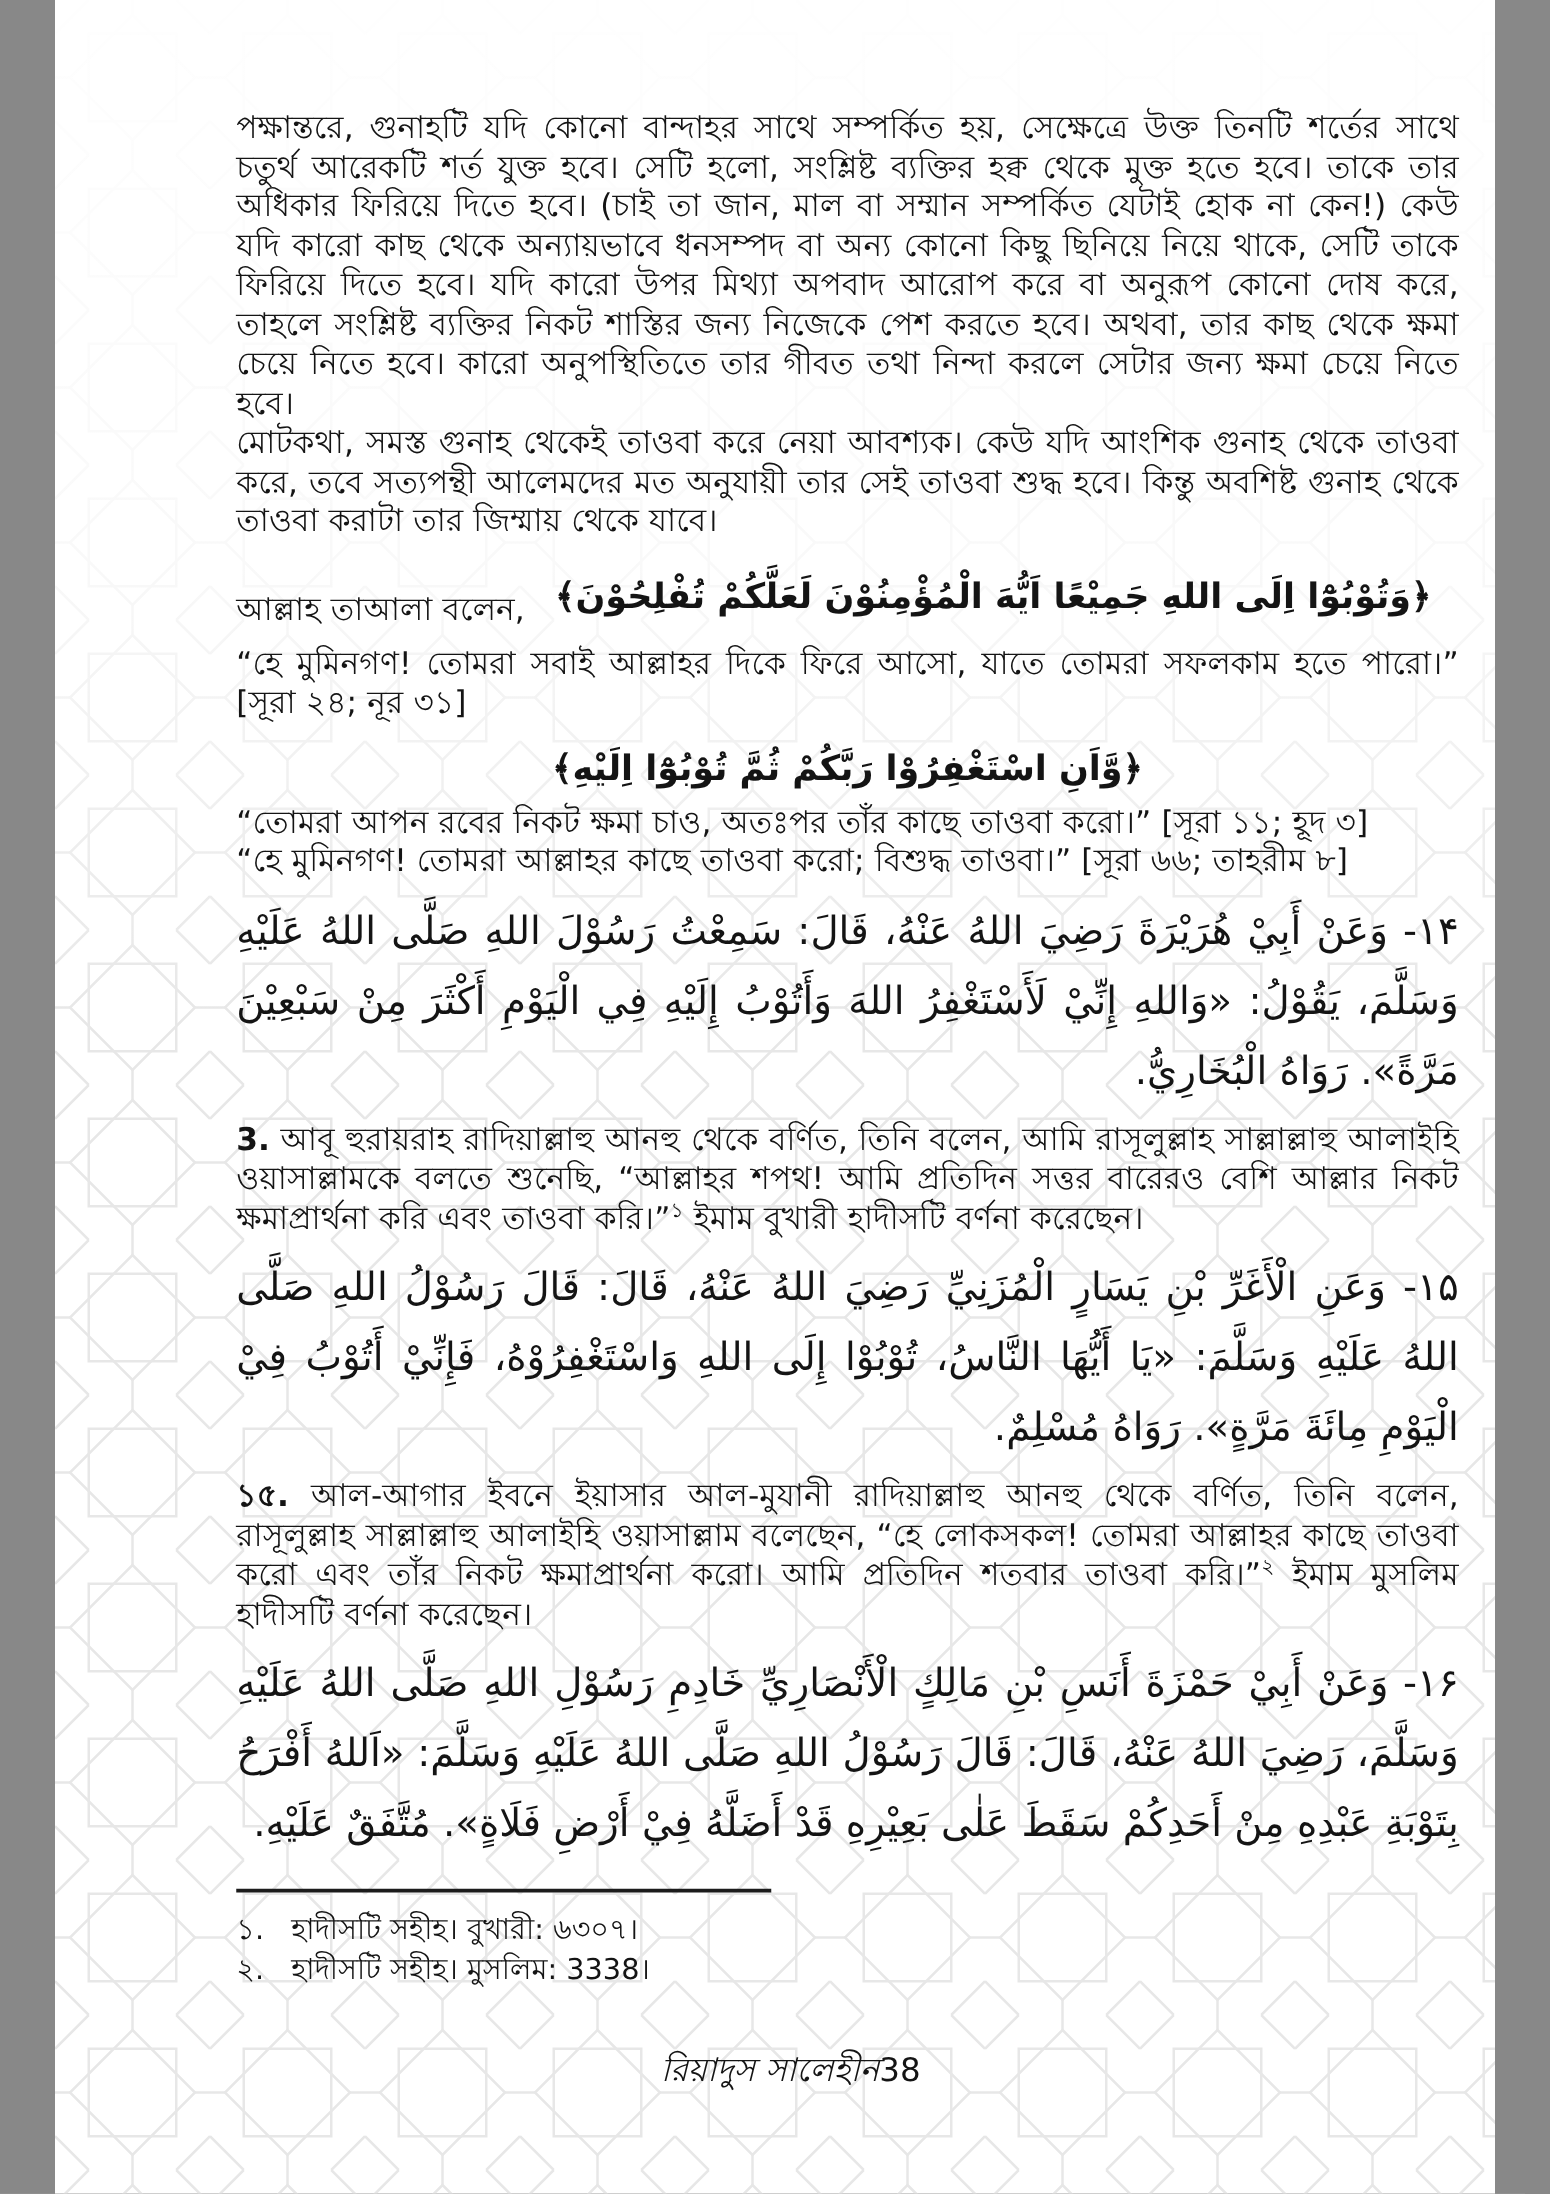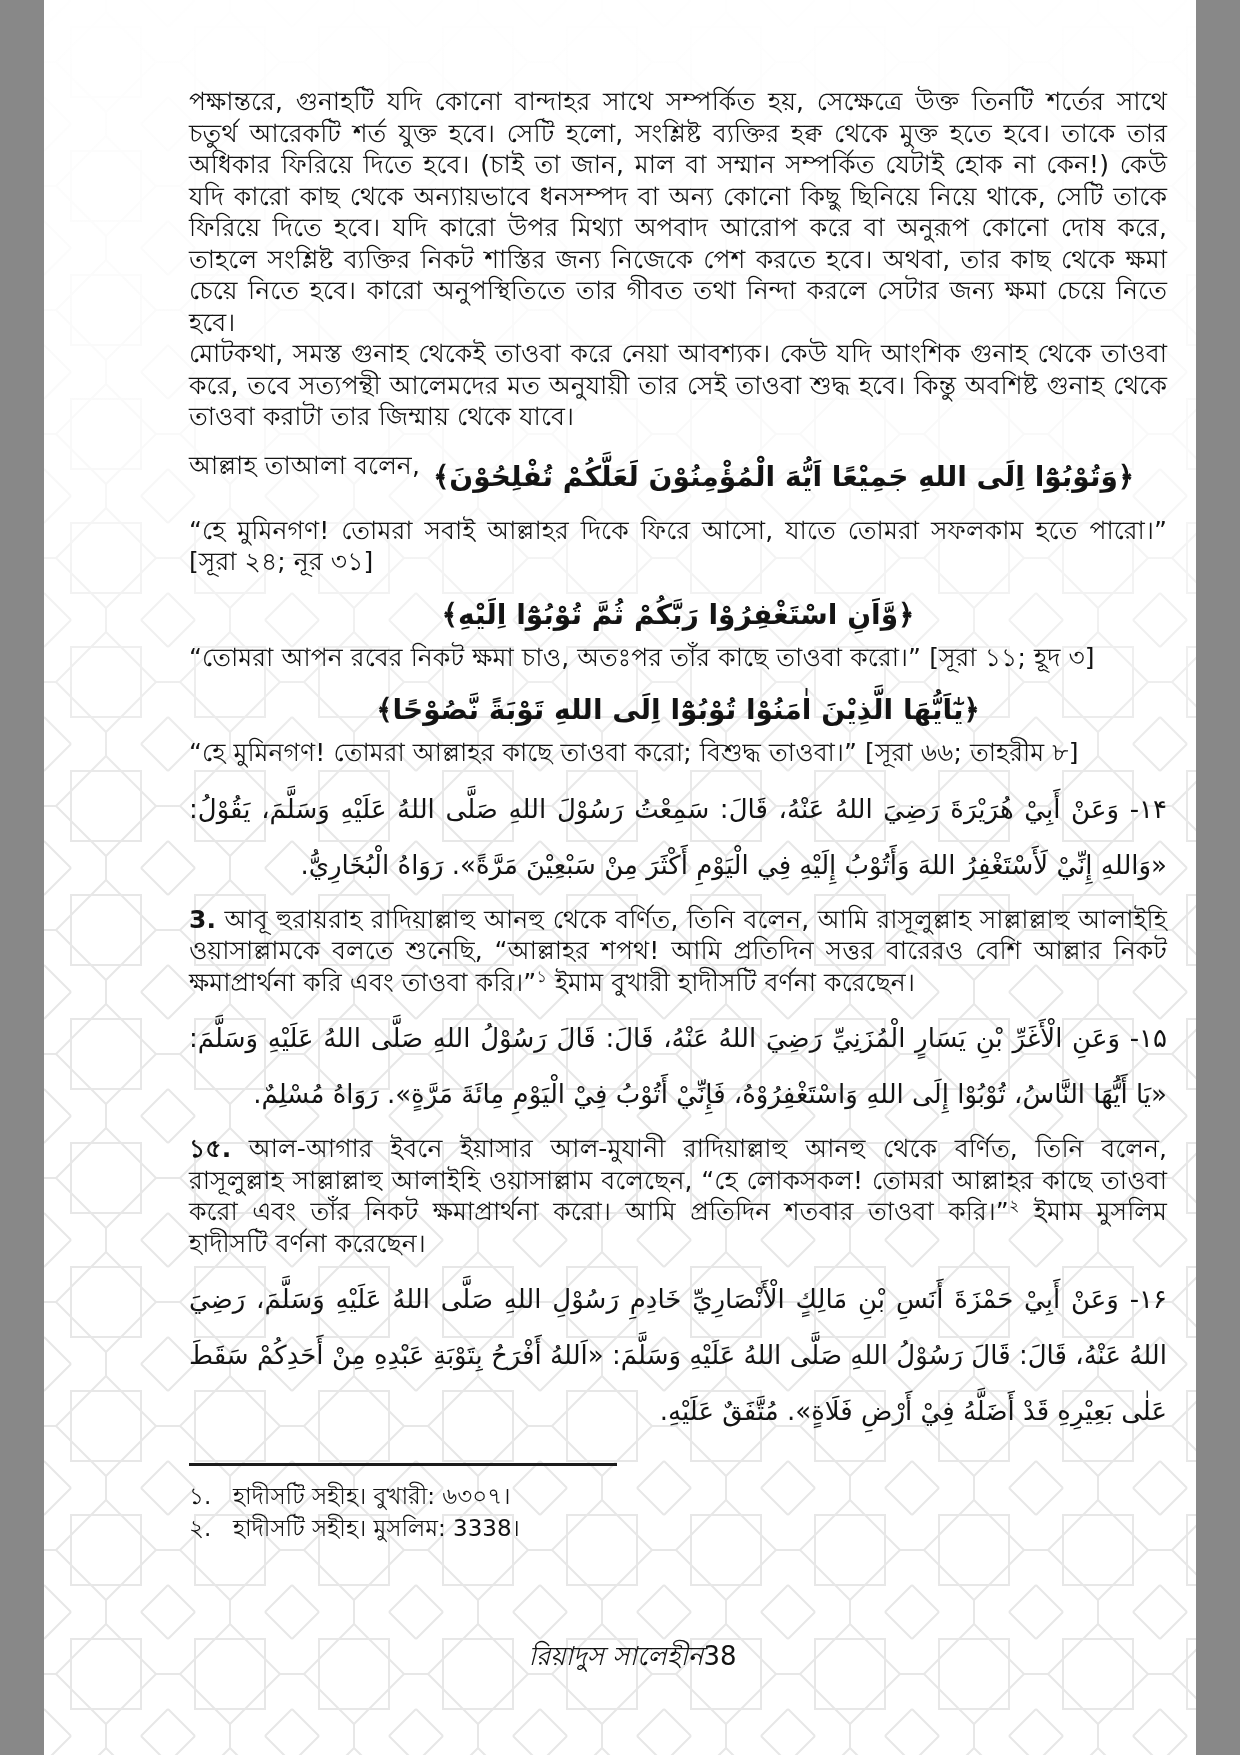--- a/index.html
+++ b/index.html
@@ -11,27 +11,27 @@
   .bg-svg { position:absolute; left:0; top:0; width:1240px; height:1755px; }
   .bg-fade {
     position:absolute; left:0; top:0; right:0; height:820px;
     background:linear-gradient(180deg, rgba(255,255,255,0.97) 0%, rgba(255,255,255,0.75) 55%, rgba(255,255,255,0) 100%);
   }
   .content { position:absolute; left:145px; top:86px; width:978px; }
   .bn { font-size:25px; line-height:31.5px; text-align:justify; letter-spacing:0.1px; }
   .bn p { margin:0; }
   .mt-s { margin-top:11px; }
   .mt-m { margin-top:15px; }
-  .verse-line { display:flex; align-items:flex-start; gap:13px; margin-top:17px; }
+  .verse-line { display:flex; align-items:flex-end; gap:24px; margin-top:17px; }
   .verse-line .intro { white-space:nowrap; font-size:25px; }
   .ar { direction:rtl; unicode-bidi:isolate; }
   .verse-ar { font-weight:bold; font-size:28px; line-height:54px; }
   .verse-center { text-align:center; margin-top:10px; }
   .hadith-ar {
-    direction:rtl; font-size:26px; line-height:56px;
+    direction:rtl; font-size:31px; line-height:56px;
     text-align:justify; margin-top:12px;
   }
   .hadith-num-bn { font-weight:bold; }
   sup.fn-mark { font-size:16px; line-height:0; }
   .footnote-block { margin-top:24px; }
   .fn-rule { width:428px; border:0; border-top:3px solid #1c1c1c; margin:0 0 14px 0; }
   .footnote { font-size:23px; line-height:32px; display:flex; }
   .footnote .num { width:44px; flex:0 0 auto; }
   .footer {
     position:absolute; left:145px; right:120px; top:1636px;
@@ -73,21 +73,20 @@
     </div>
     <div class="bn mt-s">
       <p>“হে মুমিনগণ! তোমরা সবাই আল্লাহর দিকে ফিরে আসো, যাতে তোমরা সফলকাম হতে পারো।” [সূরা ২৪; নূর ৩১]</p>
     </div>
 
     <div class="ar verse-ar verse-center mt-m" dir="rtl">﴿وَّاَنِ اسْتَغْفِرُوْا رَبَّكُمْ ثُمَّ تُوْبُوْٓا اِلَيْهِ﴾</div>
     <div class="bn">
       <p>“তোমরা আপন রবের নিকট ক্ষমা চাও, অতঃপর তাঁর কাছে তাওবা করো।” [সূরা ১১; হূদ ৩]</p>
     </div>
 
-    <div class="ar verse-ar verse-center" dir="rtl">﴿يٰٓاَيُّهَا الَّذِيْنَ اٰمَنُوْا تُوْبُوْٓا اِلَى اللهِ تَوْبَةً نَّصُوْحًا﴾</div>
     <div class="bn">
       <p>“হে মুমিনগণ! তোমরা আল্লাহর কাছে তাওবা করো; বিশুদ্ধ তাওবা।” [সূরা ৬৬; তাহরীম ৮]</p>
     </div>
 
     <div class="hadith-ar" dir="rtl">۱۴- وَعَنْ أَبِيْ هُرَيْرَةَ رَضِيَ اللهُ عَنْهُ، قَالَ: سَمِعْتُ رَسُوْلَ اللهِ صَلَّى اللهُ عَلَيْهِ وَسَلَّمَ، يَقُوْلُ: «وَاللهِ إِنِّيْ لَأَسْتَغْفِرُ اللهَ وَأَتُوْبُ إِلَيْهِ فِي الْيَوْمِ أَكْثَرَ مِنْ سَبْعِيْنَ مَرَّةً». رَوَاهُ الْبُخَارِيُّ.</div>
     <div class="bn mt-s">
       <p><span class="hadith-num-bn">3.</span><span> আবূ হুরায়রাহ রাদিয়াল্লাহু আনহু থেকে বর্ণিত, তিনি বলেন, আমি রাসূলুল্লাহ সাল্লাল্লাহু আলাইহি ওয়াসাল্লামকে বলতে শুনেছি, “আল্লাহর শপথ! আমি প্রতিদিন সত্তর বারেরও বেশি আল্লার নিকট ক্ষমাপ্রার্থনা করি এবং তাওবা করি।”</span><sup class="fn-mark">১</sup><span> ইমাম বুখারী হাদীসটি বর্ণনা করেছেন।</span></p>
     </div>
 
     <div class="hadith-ar" dir="rtl">۱۵- وَعَنِ الْأَغَرِّ بْنِ يَسَارٍ الْمُزَنِيِّ رَضِيَ اللهُ عَنْهُ، قَالَ: قَالَ رَسُوْلُ اللهِ صَلَّى اللهُ عَلَيْهِ وَسَلَّمَ: «يَا أَيُّهَا النَّاسُ، تُوْبُوْا إِلَى اللهِ وَاسْتَغْفِرُوْهُ، فَإِنِّيْ أَتُوْبُ فِيْ الْيَوْمِ مِائَةَ مَرَّةٍ». رَوَاهُ مُسْلِمٌ.</div>

